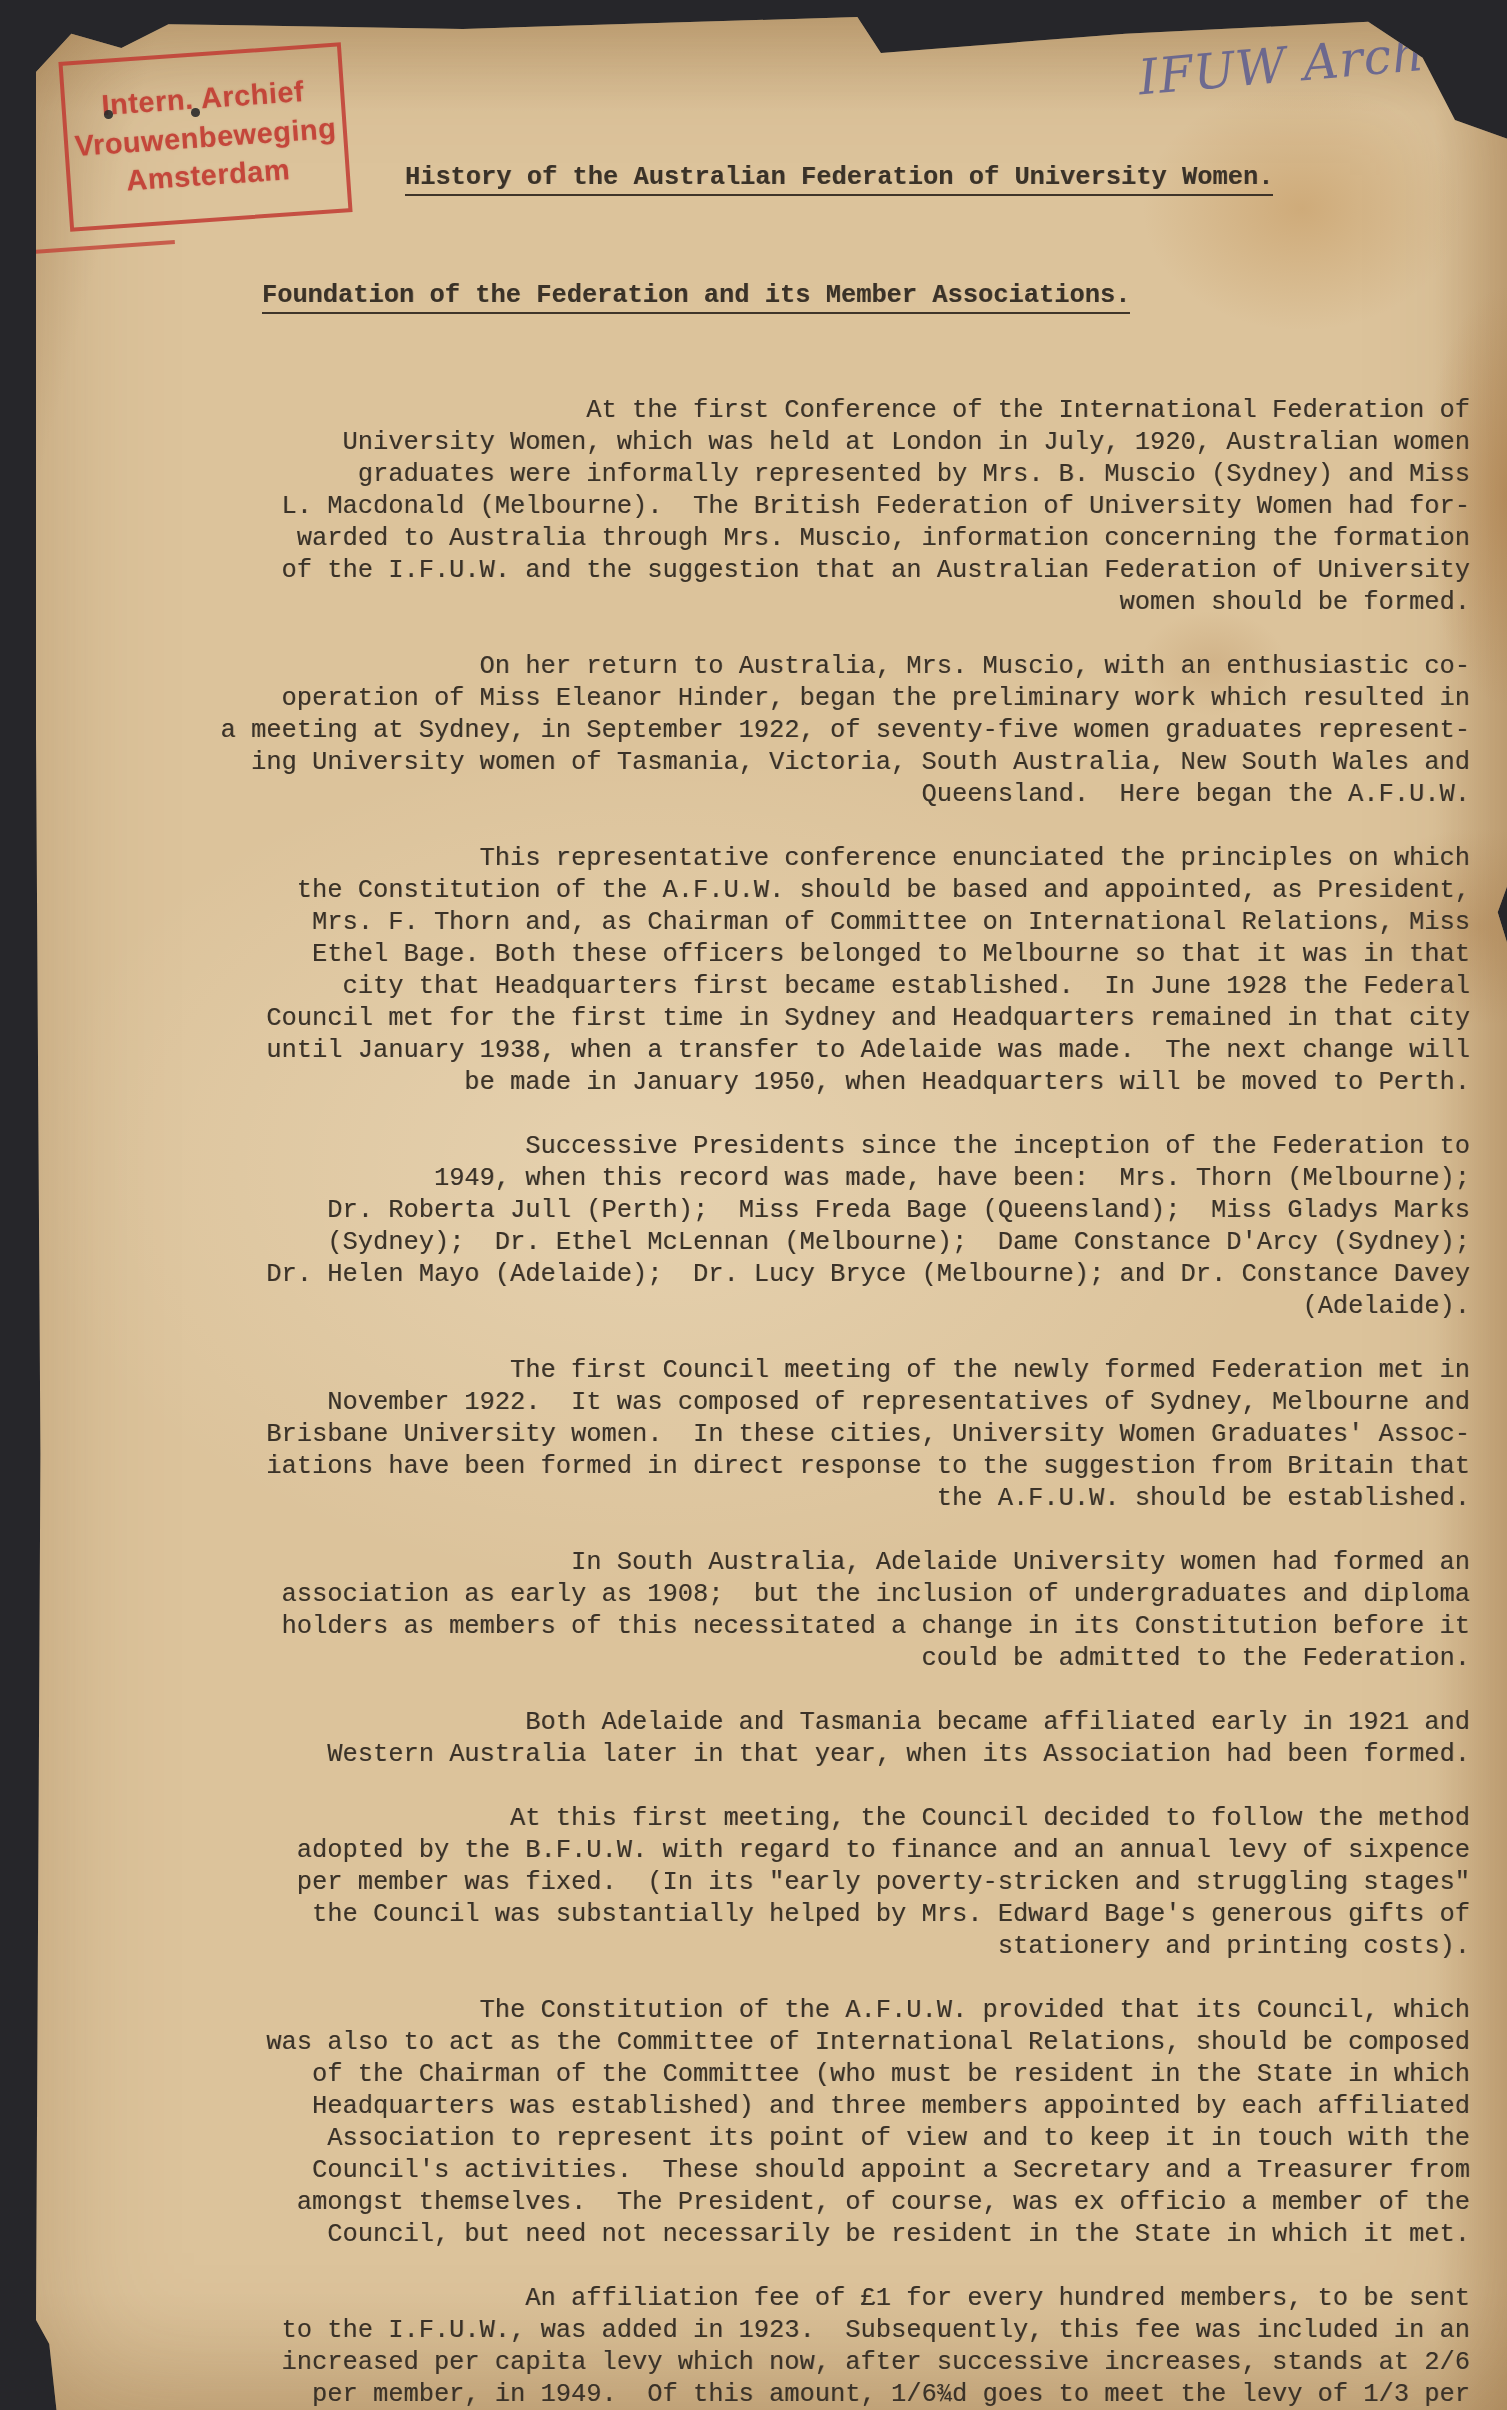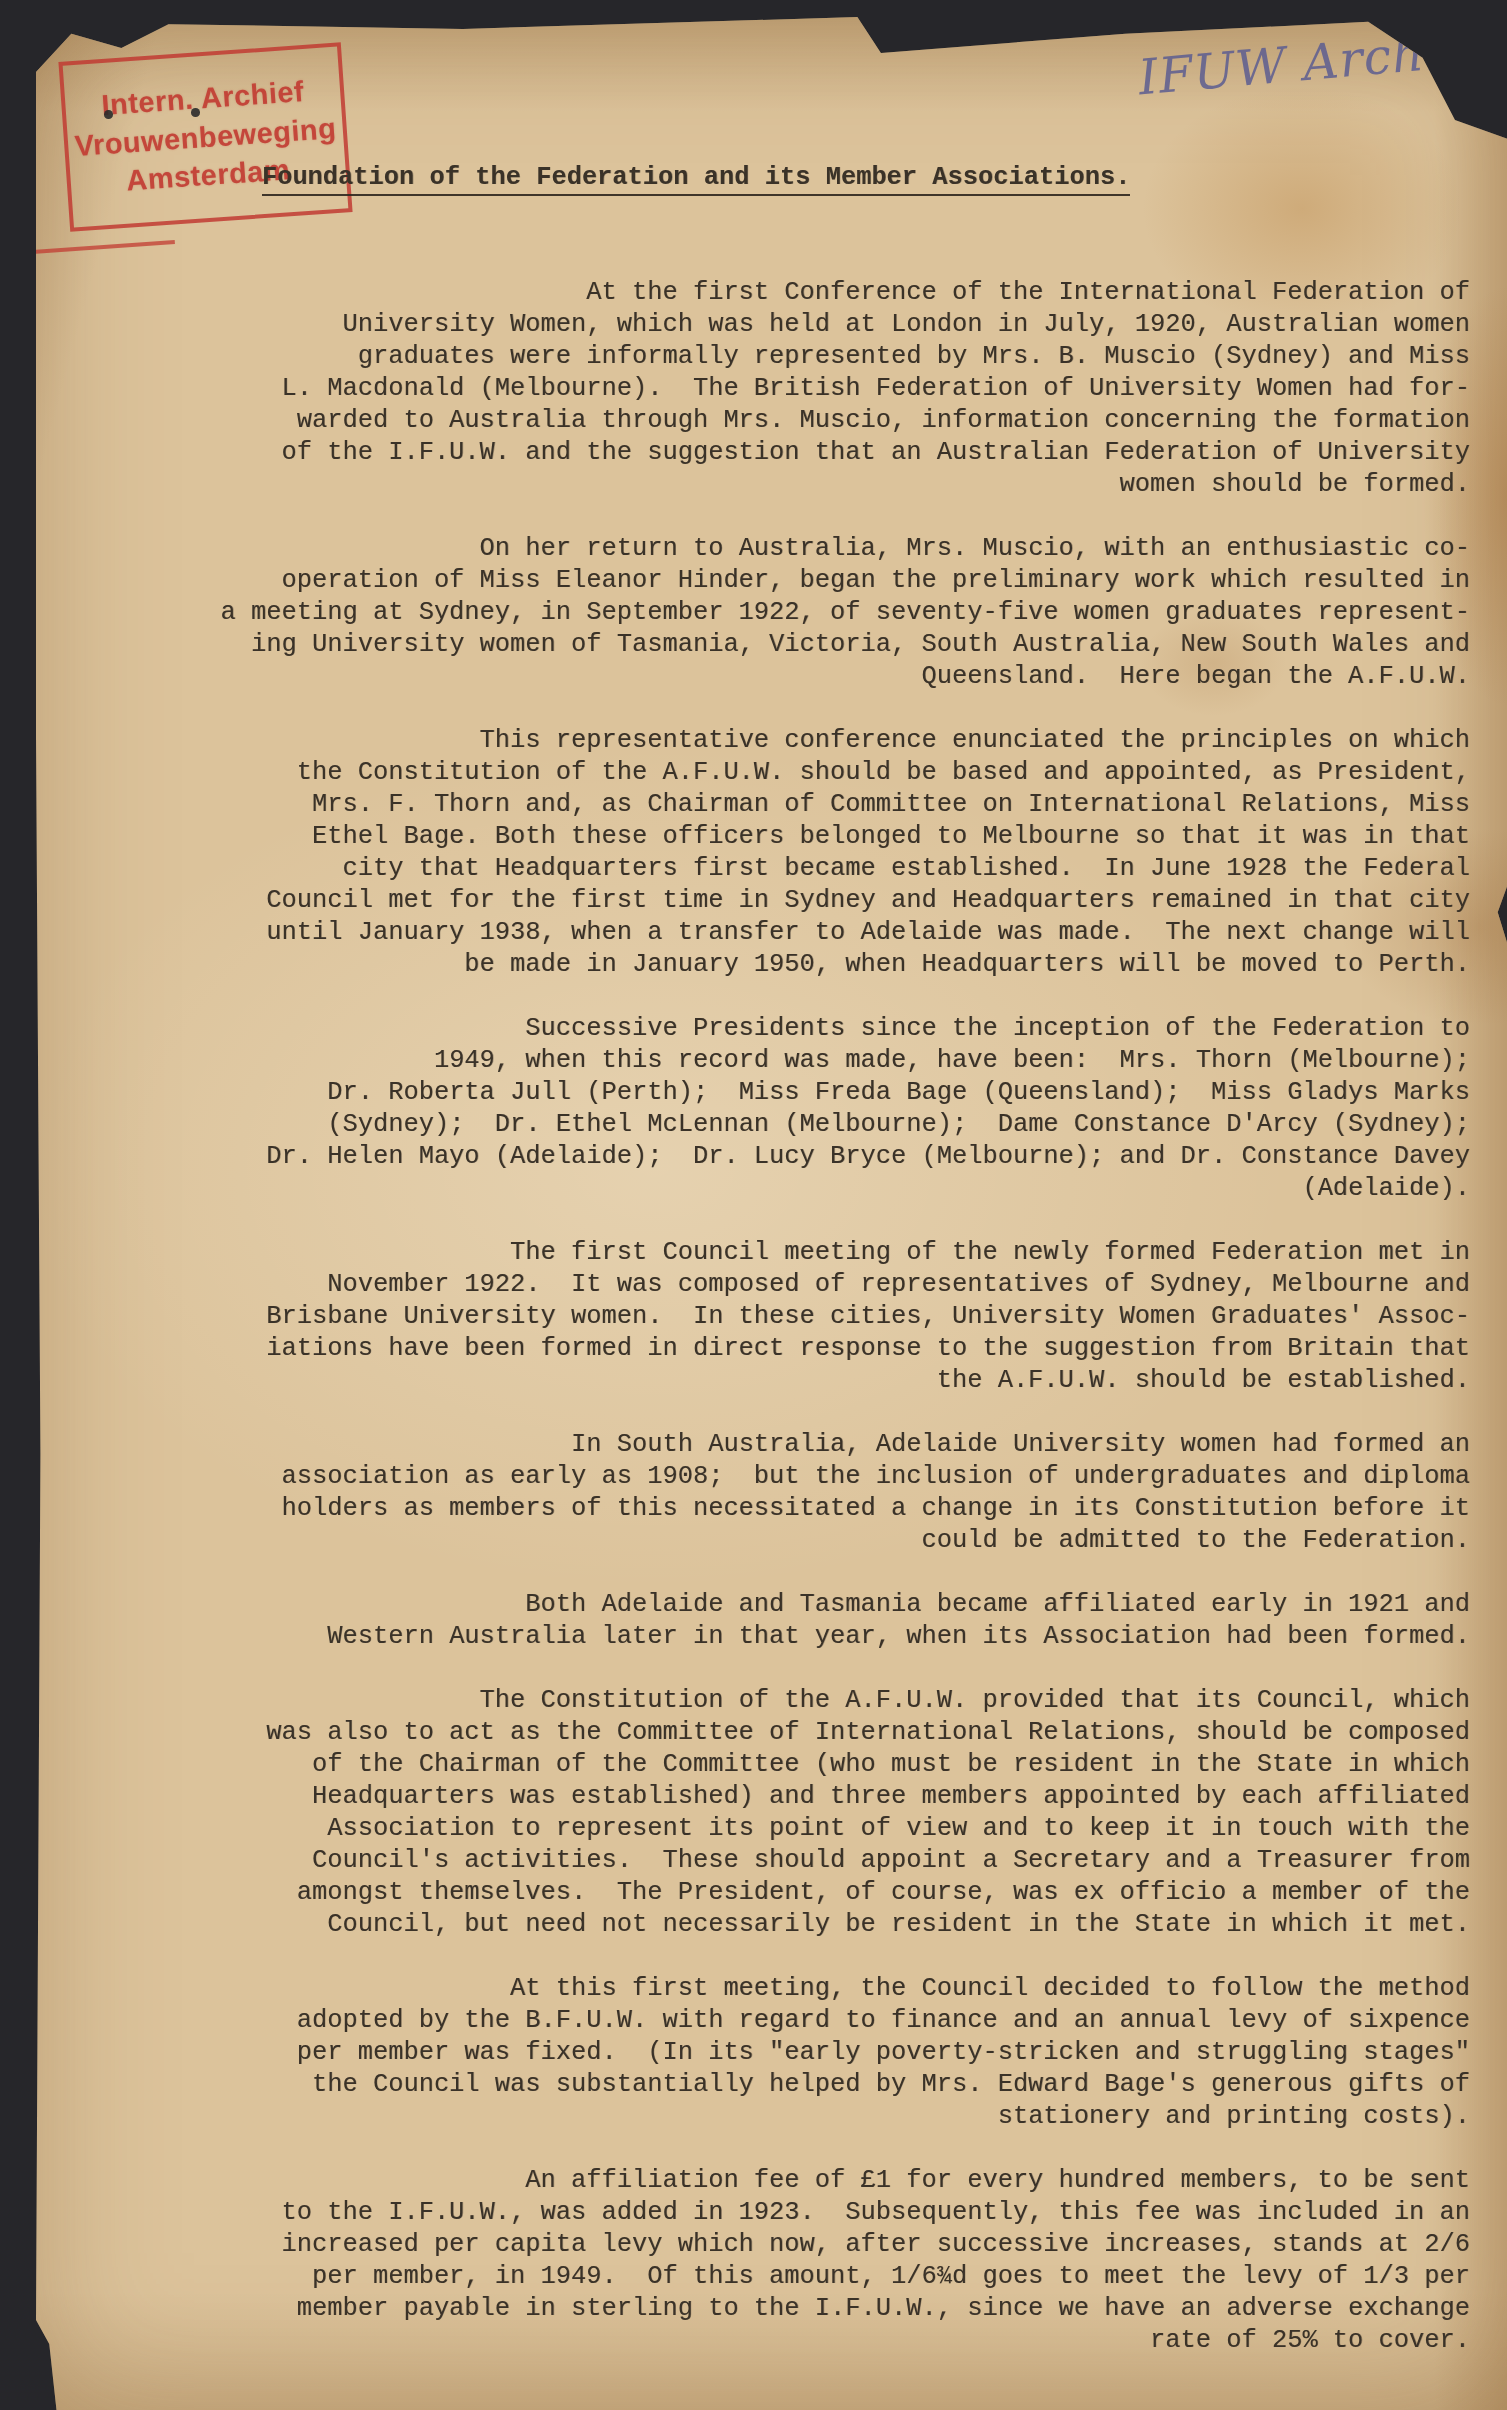--- a/index.html
+++ b/index.html
@@ -99,20 +99,23 @@
       <div>Vrouwenbeweging</div>
       <div>Amsterdam</div>
     </div>
     <div class="stamp-extra-line"></div>
     <div class="punch-hole hole-1"></div>
     <div class="punch-hole hole-2"></div>
 
     <div class="handwriting">IFUW Archives</div>
 
     <div class="content">
+      <h1 class="doc-title">
+        <span>History of the Australian Federation of University Women.</span>
+      </h1>
       <h2 class="doc-subtitle">
         <span>Foundation of the Federation and its Member Associations.</span>
       </h2>
 
       <div class="body-text">
         <p class="para">               At the first Conference of the International Federation of
 University Women, which was held at London in July, 1920, Australian women
 graduates were informally represented by Mrs. B. Muscio (Sydney) and Miss
 L. Macdonald (Melbourne).  The British Federation of University Women had for-
 warded to Australia through Mrs. Muscio, information concerning the formation
@@ -141,33 +144,33 @@
 November 1922.  It was composed of representatives of Sydney, Melbourne and
 Brisbane University women.  In these cities, University Women Graduates' Assoc-
 iations have been formed in direct response to the suggestion from Britain that
 the A.F.U.W. should be established.</p>
         <p class="para">               In South Australia, Adelaide University women had formed an
 association as early as 1908;  but the inclusion of undergraduates and diploma
 holders as members of this necessitated a change in its Constitution before it
 could be admitted to the Federation.</p>
         <p class="para">               Both Adelaide and Tasmania became affiliated early in 1921 and
 Western Australia later in that year, when its Association had been formed.</p>
+        <p class="para">               At this first meeting, the Council decided to follow the method
+adopted by the B.F.U.W. with regard to finance and an annual levy of sixpence
+per member was fixed.  (In its "early poverty-stricken and struggling stages"
+the Council was substantially helped by Mrs. Edward Bage's generous gifts of
+stationery and printing costs).</p>
         <p class="para">               The Constitution of the A.F.U.W. provided that its Council, which
 was also to act as the Committee of International Relations, should be composed
 of the Chairman of the Committee (who must be resident in the State in which
 Headquarters was established) and three members appointed by each affiliated
 Association to represent its point of view and to keep it in touch with the
 Council's activities.  These should appoint a Secretary and a Treasurer from
 amongst themselves.  The President, of course, was ex officio a member of the
 Council, but need not necessarily be resident in the State in which it met.</p>
-        <p class="para">               At this first meeting, the Council decided to follow the method
-adopted by the B.F.U.W. with regard to finance and an annual levy of sixpence
-per member was fixed.  (In its "early poverty-stricken and struggling stages"
-the Council was substantially helped by Mrs. Edward Bage's generous gifts of
-stationery and printing costs).</p>
         <p class="para">               An affiliation fee of £1 for every hundred members, to be sent
 to the I.F.U.W., was added in 1923.  Subsequently, this fee was included in an
 increased per capita levy which now, after successive increases, stands at 2/6
 per member, in 1949.  Of this amount, 1/6¾d goes to meet the levy of 1/3 per
 member payable in sterling to the I.F.U.W., since we have an adverse exchange
 rate of 25% to cover.</p>
       </div>
     </div>
 
   </div>

